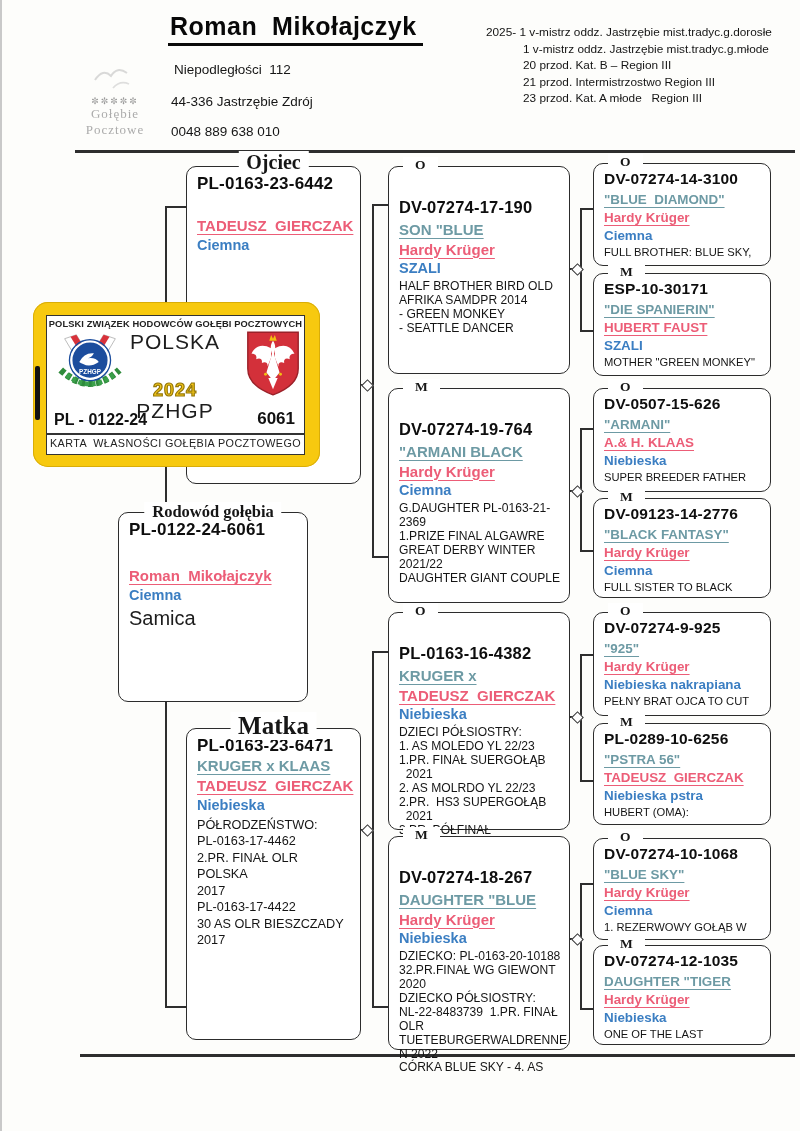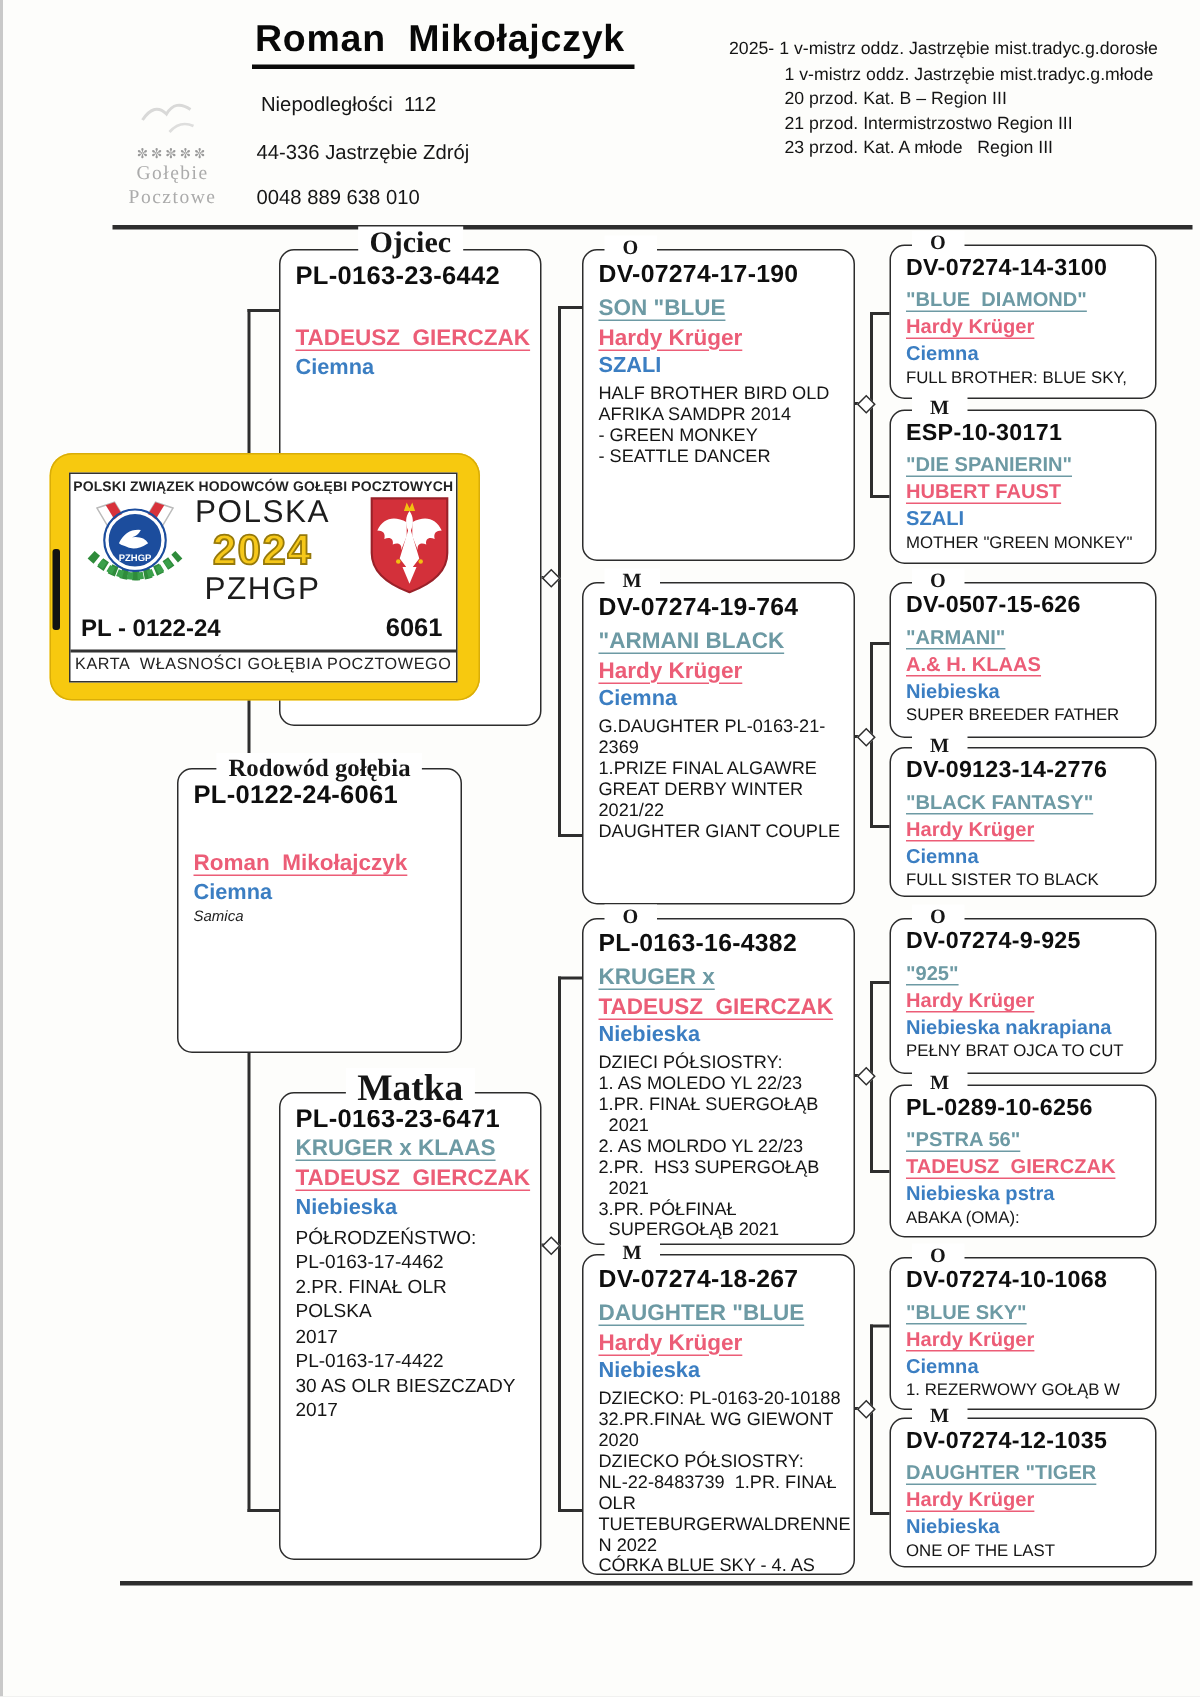--- a/index.html
+++ b/index.html
@@ -26,43 +26,43 @@
   .pbox{position:absolute;background:#fff;border:1.7px solid #2c2c2c;border-radius:10px;
     padding:7px 8px 0 10px;box-sizing:border-box;z-index:2;}
   .pbox-label{position:absolute;background:#fff;padding:0 8px;
     font-family:"Liberation Serif",serif;font-weight:bold;color:#161616;white-space:pre;}
   .lbl-center{left:50%;transform:translateX(-50%);}
   .om{left:14px;top:-10px;font-size:13.5px;padding:0 12px;}
   .ring{font-size:17px;line-height:1.2;font-weight:bold;color:#0e0e0e;letter-spacing:.2px;white-space:pre;}
   .tname{font-size:15px;line-height:1.32;font-weight:bold;color:#6d9aa4;text-decoration:underline;text-underline-offset:3px;white-space:pre;margin-top:2px;}
   .pname{font-size:15px;line-height:1.32;font-weight:bold;color:#ec5d77;text-decoration:underline;text-underline-offset:3px;white-space:pre;}
   .cname{font-size:14.5px;line-height:1.3;font-weight:bold;color:#3b7ec2;white-space:pre;}
-  .sexline{font-size:10px;line-height:1.35;color:#1d1d1d;font-style:italic;}
+  .sexline{font-size:20px;line-height:1.35;color:#1d1d1d;}
   .notes{font-size:12.1px;line-height:1.17;color:#151515;margin-top:3px;white-space:pre-wrap;}
   .father .ring{margin-bottom:22px;}
   .subject .ring{margin-bottom:26px;}
   .mother .notes{font-size:12.7px;line-height:1.3;margin-top:2px;}
-  .gp .ring{font-size:16.5px;}
+  .gp .ring{font-size:16.5px;margin-top:24px;}
   .gp .notes{font-size:12.1px;line-height:1.15;margin-top:2px;}
   .gg{padding-top:6px;}
   .gg .ring{font-size:15.5px;}
   .gg .tname,.gg .pname{font-size:13.4px;line-height:1.35;}
   .gg .cname{font-size:13.4px;line-height:1.3;}
   .gg .notes{font-size:11.2px;margin-top:2px;line-height:1.15;}
   
   .card{position:absolute;left:33px;top:302px;width:287px;height:165px;background:#f7c90f;
     border-radius:15px;z-index:6;box-shadow:0 0 0 1px #d9ad08 inset;}
   .card-panel{position:absolute;left:13px;top:13px;width:259px;height:140px;background:#fff;
     border:1.6px solid #333;box-sizing:border-box;}
   .card-fed{position:absolute;left:0;top:3px;width:100%;text-align:center;
     font-size:9.3px;font-weight:600;letter-spacing:.1px;color:#222;white-space:pre;}
   .card-mid{position:absolute;left:80px;top:15px;width:96px;text-align:center;color:#1d1d1d;}
   .card-country{font-size:21px;letter-spacing:1px;line-height:1.05;font-weight:500;}
-  .card-year{font-size:28px;font-weight:bold;letter-spacing:1px;line-height:1.0;
-    color:#f6c81a;-webkit-text-stroke:1.2px #96790a;}
+  .card-year{font-size:18px;font-weight:bold;letter-spacing:1px;line-height:1.0;
+    color:#f6c81a;margin-top:28px;-webkit-text-stroke:1.2px #96790a;}
   .card-org{font-size:21px;letter-spacing:1px;line-height:1.1;font-weight:500;}
   .card-series{position:absolute;left:7px;top:95px;font-size:16px;font-weight:bold;color:#111;white-space:pre;}
   .card-num{position:absolute;right:9px;top:93px;font-size:17px;font-weight:bold;color:#111;}
   .card-div{position:absolute;left:0;top:117px;width:100%;height:1.5px;background:#333;}
   .card-title{position:absolute;left:0;top:121px;width:100%;text-align:center;
     font-size:10.8px;letter-spacing:.4px;font-weight:500;color:#222;white-space:pre;}
   .bind-mark{position:absolute;left:2px;top:64px;width:5px;height:54px;background:#121212;border-radius:2px;}
 </style>
 </head>
 <body>
@@ -273,21 +273,21 @@
     <div class="cname">Niebieska nakrapiana</div>
     <div class="notes">PEŁNY BRAT OJCA TO CUT</div>
   </section>
 
   <section class="pbox gg" style="left:593px;top:723px;width:178px;height:102px;">
     <span class="pbox-label om">M</span>
     <div class="ring">PL-0289-10-6256</div>
     <div class="tname">"PSTRA 56"</div>
     <div class="pname">TADEUSZ  GIERCZAK</div>
     <div class="cname">Niebieska pstra</div>
-    <div class="notes">ABAKA (OMA):</div>
+    <div class="notes">HUBERT (OMA):</div>
   </section>
 
   <section class="pbox gg" style="left:593px;top:838px;width:178px;height:102px;">
     <span class="pbox-label om">O</span>
     <div class="ring">DV-07274-10-1068</div>
     <div class="tname">"BLUE SKY"</div>
     <div class="pname">Hardy Krüger</div>
     <div class="cname">Ciemna</div>
     <div class="notes">1. REZERWOWY GOŁĄB W</div>
   </section>

